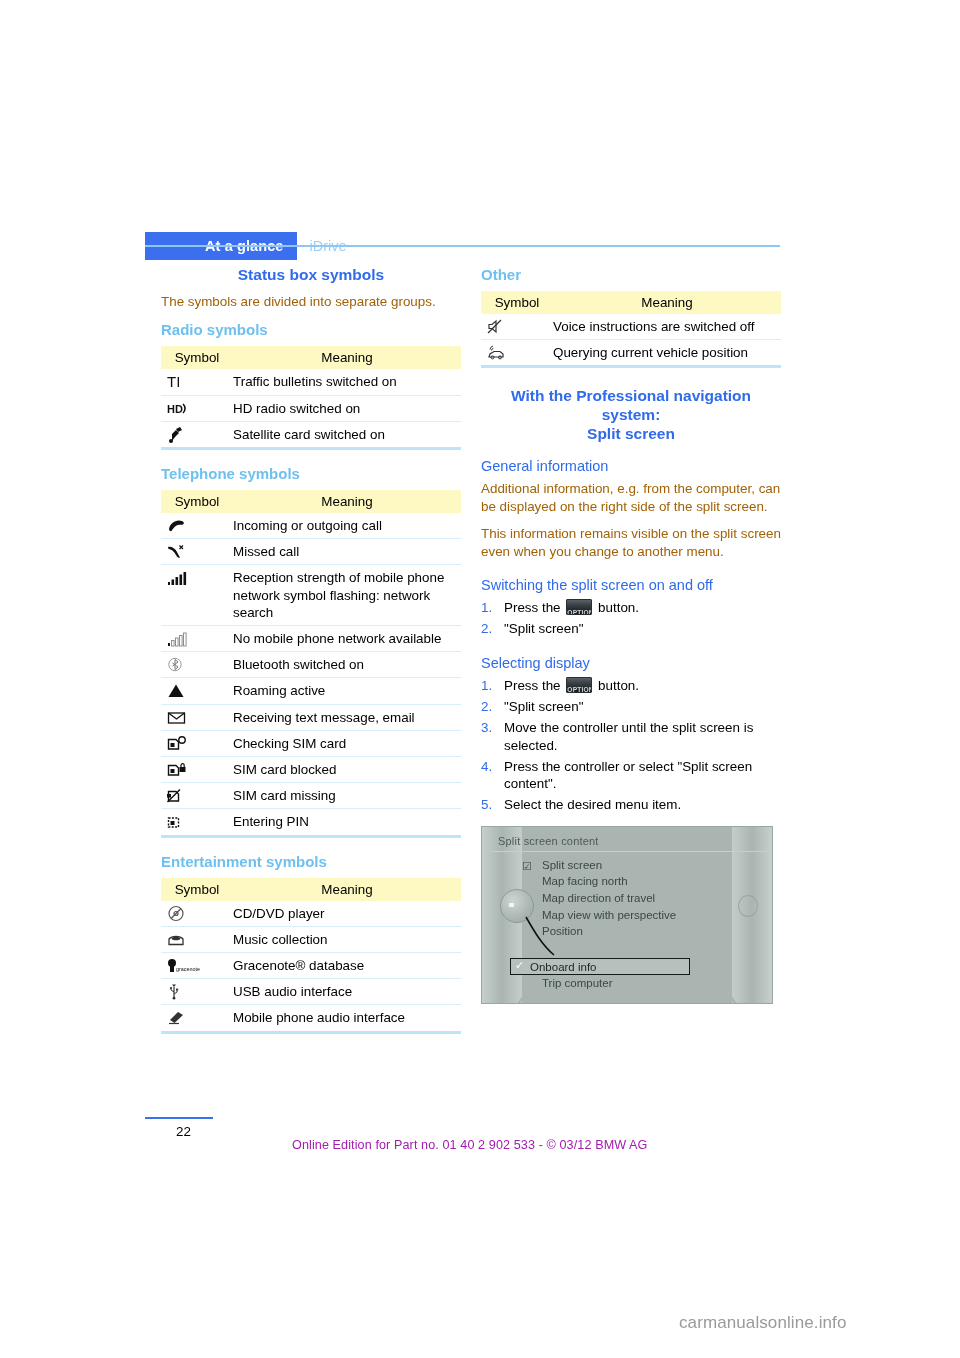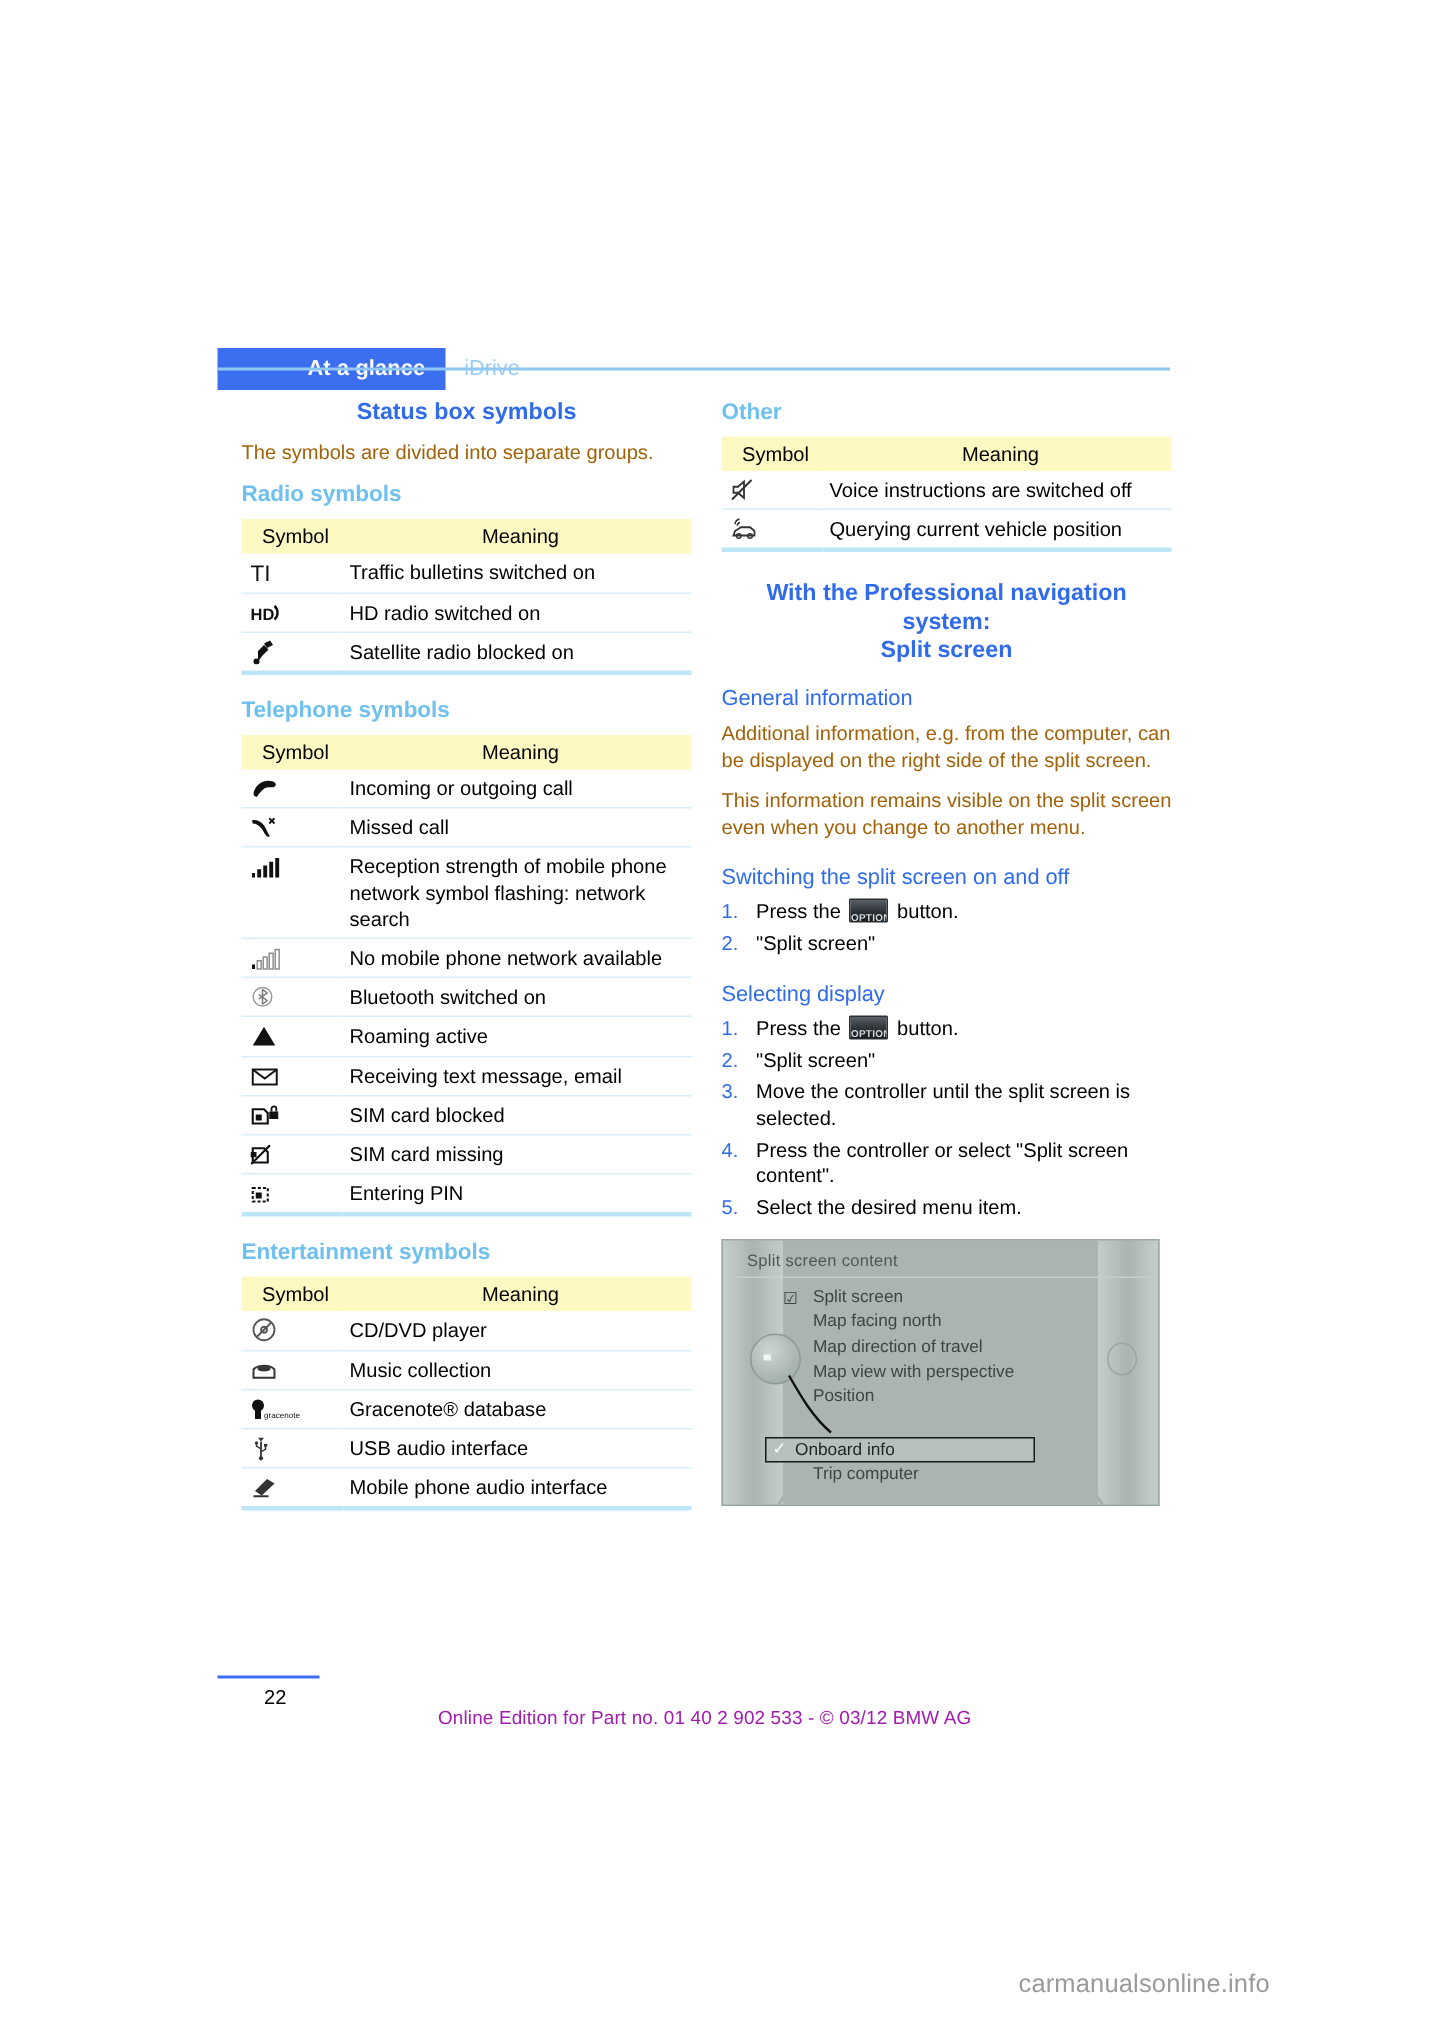--- a/index.html
+++ b/index.html
@@ -414,21 +414,21 @@
         <tr>
           <td class="c-sym">
             <span class="glyph">
               <svg width="30" height="17" viewBox="0 0 30 17">
                 <path d="M5,15 L5,8 L9,4 L12,7 L8,11 Z" fill="#111"></path>
                 <path d="M9,3 L13,1 L15,4 L11,6 Z" fill="#111"></path>
                 <circle cx="4" cy="15" r="2" fill="#111"></circle>
               </svg>
             </span>
           </td>
-          <td class="c-mean">Satellite radio blocked on</td>
+          <td class="c-mean">Satellite card switched on</td>
         </tr>
       </tbody>
     </table>
 
     <h3 class="h-sub">Telephone symbols</h3>
     <table class="sym">
       <thead>
         <tr>
           <th class="c-sym">Symbol</th>
           <th>Meaning</th>
@@ -508,20 +508,32 @@
         <tr>
           <td class="c-sym">
             <span class="glyph">
               <svg width="30" height="17" viewBox="0 0 30 17">
                 <rect x="1.5" y="4" width="16" height="10" fill="none" stroke="#111" stroke-width="1.3"></rect>
                 <path d="M1.5,4 L9.5,10 L17.5,4" fill="none" stroke="#111" stroke-width="1.3"></path>
               </svg>
             </span>
           </td>
           <td class="c-mean">Receiving text message, email</td>
+        </tr>
+        <tr>
+          <td class="c-sym">
+            <span class="glyph">
+              <svg width="30" height="17" viewBox="0 0 30 17">
+                <path d="M1.5,4.5 L9,4.5 L11.5,7 L11.5,14 L1.5,14 Z" fill="none" stroke="#111" stroke-width="1.4"></path>
+                <rect x="3.5" y="8" width="4" height="4" fill="#111"></rect>
+                <circle cx="15" cy="5" r="3.2" fill="none" stroke="#111" stroke-width="1.4"></circle>
+              </svg>
+            </span>
+          </td>
+          <td class="c-mean">Checking SIM card</td>
         </tr>
         <tr>
           <td class="c-sym">
             <span class="glyph">
               <svg width="30" height="17" viewBox="0 0 30 17">
                 <path d="M1.5,4.5 L9,4.5 L11.5,7 L11.5,14 L1.5,14 Z" fill="none" stroke="#111" stroke-width="1.4"></path>
                 <rect x="3.5" y="8" width="4" height="4" fill="#111"></rect>
                 <rect x="12.5" y="6" width="6" height="5" fill="#111"></rect>
                 <path d="M14,6 L14,4.2 a1.6,1.6 0 0 1 3.2,0 L17.2,6" fill="none" stroke="#111" stroke-width="1.2"></path>
               </svg>

